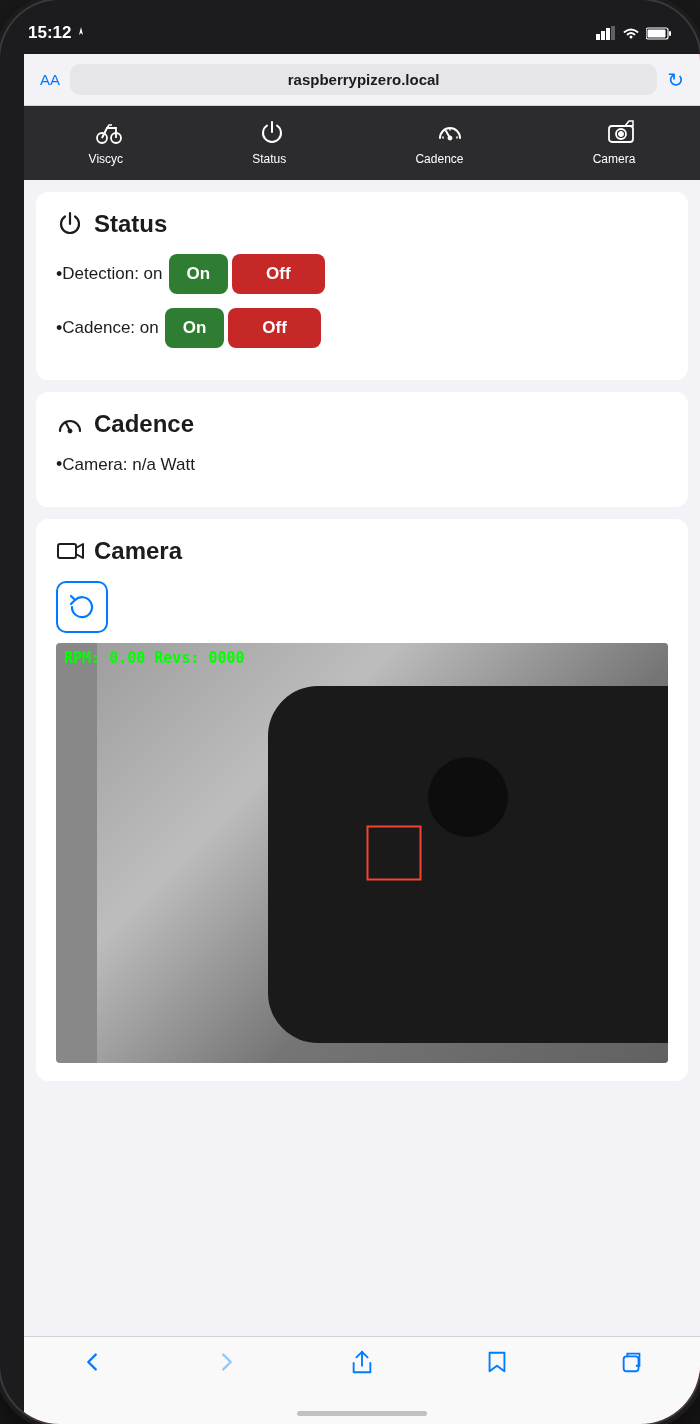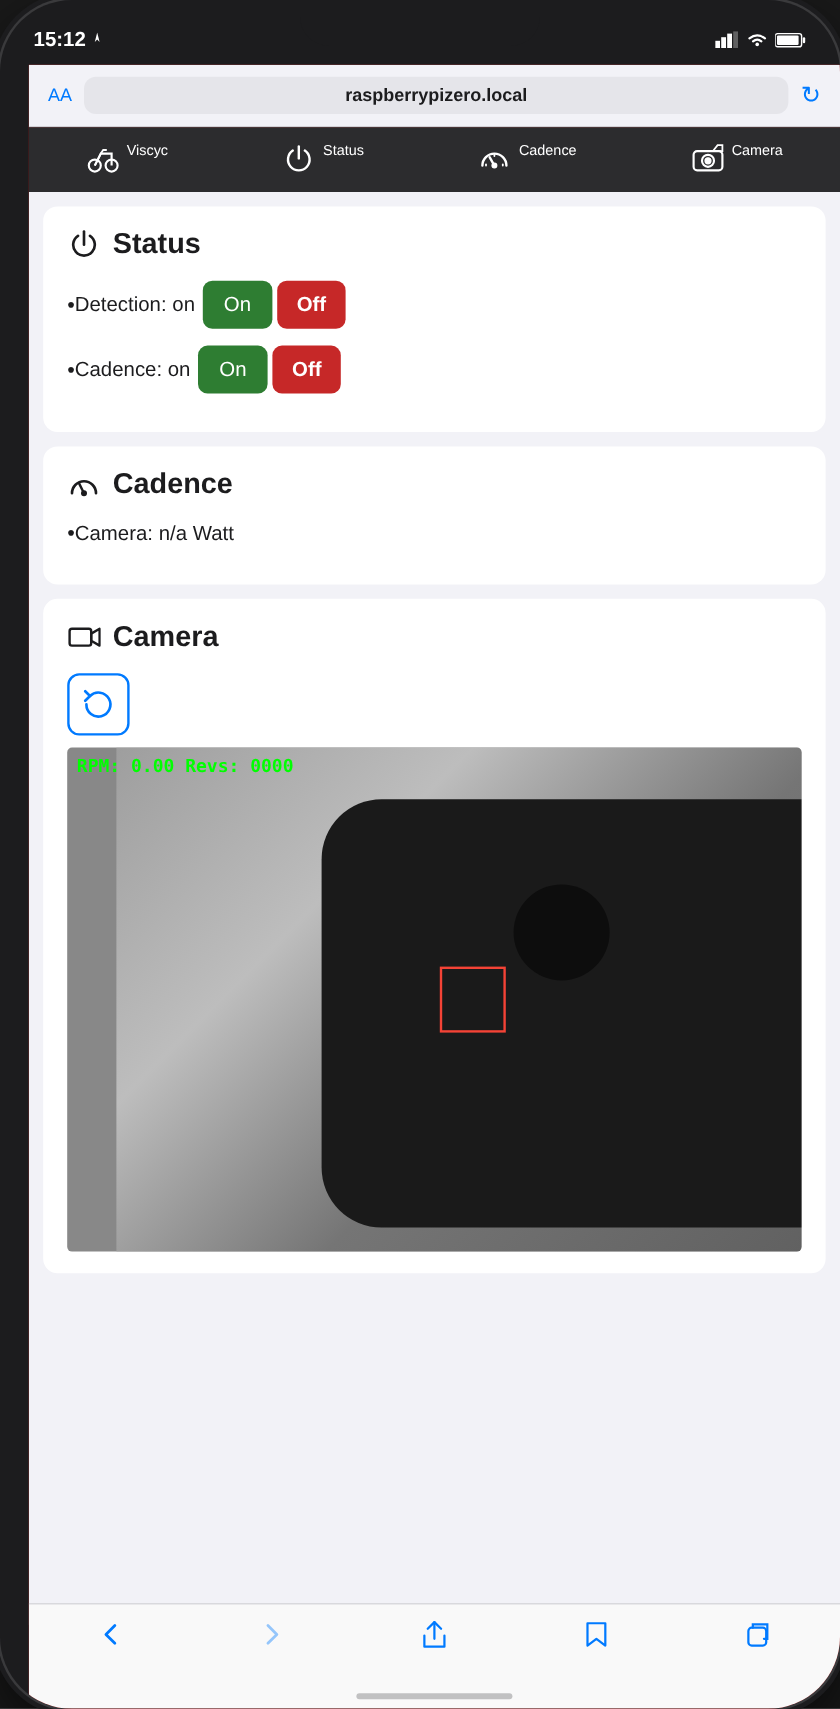--- a/index.html
+++ b/index.html
@@ -125,22 +125,22 @@
     
     .nav-bar {
       background: #2c2c2e;
       display: flex;
       justify-content: space-around;
       padding: 12px 0 14px;
     }
 
     .nav-item {
       display: flex;
-      flex-direction: row;
-      align-items: flex-start;
+      flex-direction: column;
+      align-items: flex-end;
       gap: 6px;
       color: #fff;
       font-size: 12px;
       cursor: pointer;
     }
 
     .nav-item svg {
       stroke: #fff;
       fill: none;
       width: 28px;
@@ -200,30 +200,30 @@
       margin-left: 6px;
     }
 
     .btn-on {
       background: #2e7d32;
       color: #fff;
       border: none;
       border-radius: 8px;
       padding: 10px 18px;
       font-size: 17px;
-      font-weight: 400;
+      font-weight: 700;
       cursor: pointer;
     }
 
     .btn-off {
       background: #c62828;
       color: #fff;
       border: none;
       border-radius: 8px;
-      padding: 10px 16px;
+      padding: 10px 34px;
       font-size: 17px;
       font-weight: 600;
       cursor: pointer;
     }
 
     
     .refresh-btn {
       border: 2px solid #007aff;
       border-radius: 10px;
       background: #fff;

